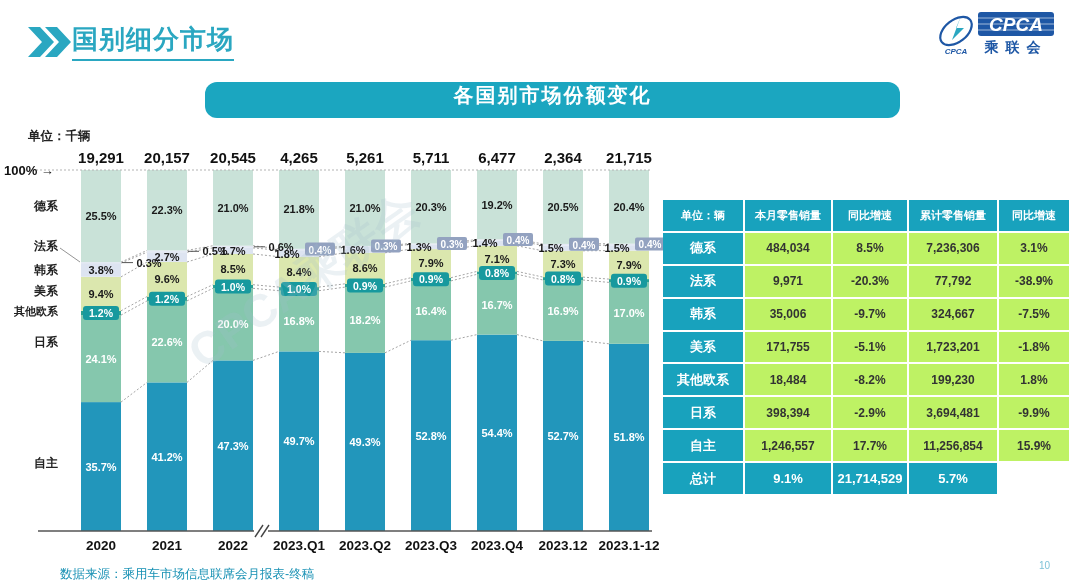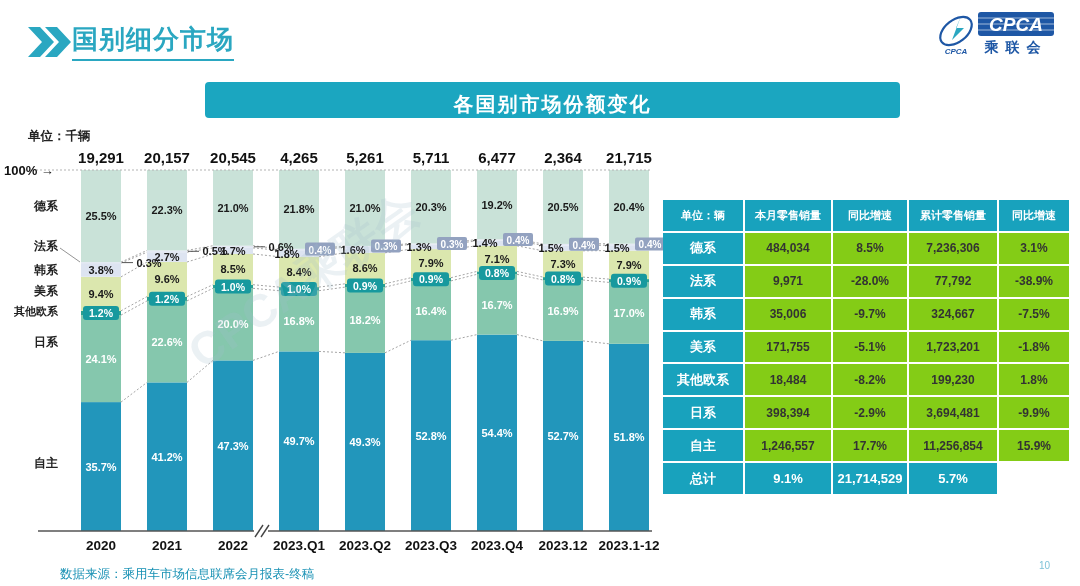--- a/index.html
+++ b/index.html
@@ -11,37 +11,37 @@
   
   .hdr { position:absolute; left:28px; top:22px; display:flex; align-items:center; }
   .hdr-title {
     color:#2aa7c1; font-size:26px; font-weight:bold;
     border-bottom:2px solid #2aa7c1; padding-bottom:2px; letter-spacing:1px;
   }
   .logo { position:absolute; right:12px; top:4px; }
   
   .banner {
     position:absolute; left:205px; top:82px; width:695px; height:36px;
-    background:#1ba6c0; border-radius:4px; color:#fff; font-size:20px; font-weight:bold;
-    display:flex; align-items:flex-end; justify-content:center; letter-spacing:2px;
+    background:#1ba6c0; border-radius:12px; color:#fff; font-size:20px; font-weight:bold;
+    display:flex; align-items:flex-start; justify-content:center; letter-spacing:2px;
   }
   
   .unit-label { position:absolute; left:28px; top:128px; font-size:12.5px; font-weight:bold; color:#222; }
   #chart-wrap { position:absolute; left:0; top:125px; width:672px; height:440px; }
   .cat-label { position:absolute; left:2px; width:56px; text-align:right; font-weight:bold; color:#222; font-size:12px; }
   
   .rtable {
     position:absolute; left:663px; top:200px; width:402px; height:294px;
     display:grid; grid-template-columns:80px 86px 74px 88px 70px;
     grid-auto-rows:1fr; gap:2px; background:#ffffff;
   }
   .cell { display:flex; align-items:center; justify-content:center; font-weight:bold; }
   .cell-teal { background:#18a2bd; color:#fff; font-size:13px; }
   .cell-head { background:#18a2bd; color:#fff; font-size:11px; }
-  .cell-data { background:#84cc16; color:#333; font-size:12px; }
+  .cell-data { background:#bef264; color:#333; font-size:12px; }
   
   .src { position:absolute; left:60px; top:555px; color:#1891b4; font-size:12.5px; font-weight:normal;margin-top:11px; }
   .pageno { position:absolute; right:30px; top:560px; color:#7fc3d8; font-size:10px; }
   .wm { position:absolute; font-weight:bold; pointer-events:none; white-space:nowrap; }
   .wm1 { left:170px; top:250px; font-size:46px; color:rgba(165,190,205,0.22); transform:rotate(-35deg); }
   .wm2 { left:720px; top:300px; font-size:36px; color:rgba(165,190,205,0.20); transform:rotate(-35deg); }
 </style>
 </head>
 <body>
 
@@ -325,21 +325,21 @@
       <div class="cell cell-head">同比增速</div>
       <div class="cell cell-head">累计零售销量</div>
       <div class="cell cell-head">同比增速</div>
       <div class="cell cell-teal">德系</div>
       <div class="cell cell-data">484,034</div>
       <div class="cell cell-data">8.5%</div>
       <div class="cell cell-data">7,236,306</div>
       <div class="cell cell-data">3.1%</div>
       <div class="cell cell-teal">法系</div>
       <div class="cell cell-data">9,971</div>
-      <div class="cell cell-data">-28.0%</div>
+      <div class="cell cell-data">-20.3%</div>
       <div class="cell cell-data">77,792</div>
       <div class="cell cell-data">-38.9%</div>
       <div class="cell cell-teal">韩系</div>
       <div class="cell cell-data">35,006</div>
       <div class="cell cell-data">-9.7%</div>
       <div class="cell cell-data">324,667</div>
       <div class="cell cell-data">-7.5%</div>
       <div class="cell cell-teal">美系</div>
       <div class="cell cell-data">171,755</div>
       <div class="cell cell-data">-5.1%</div>

